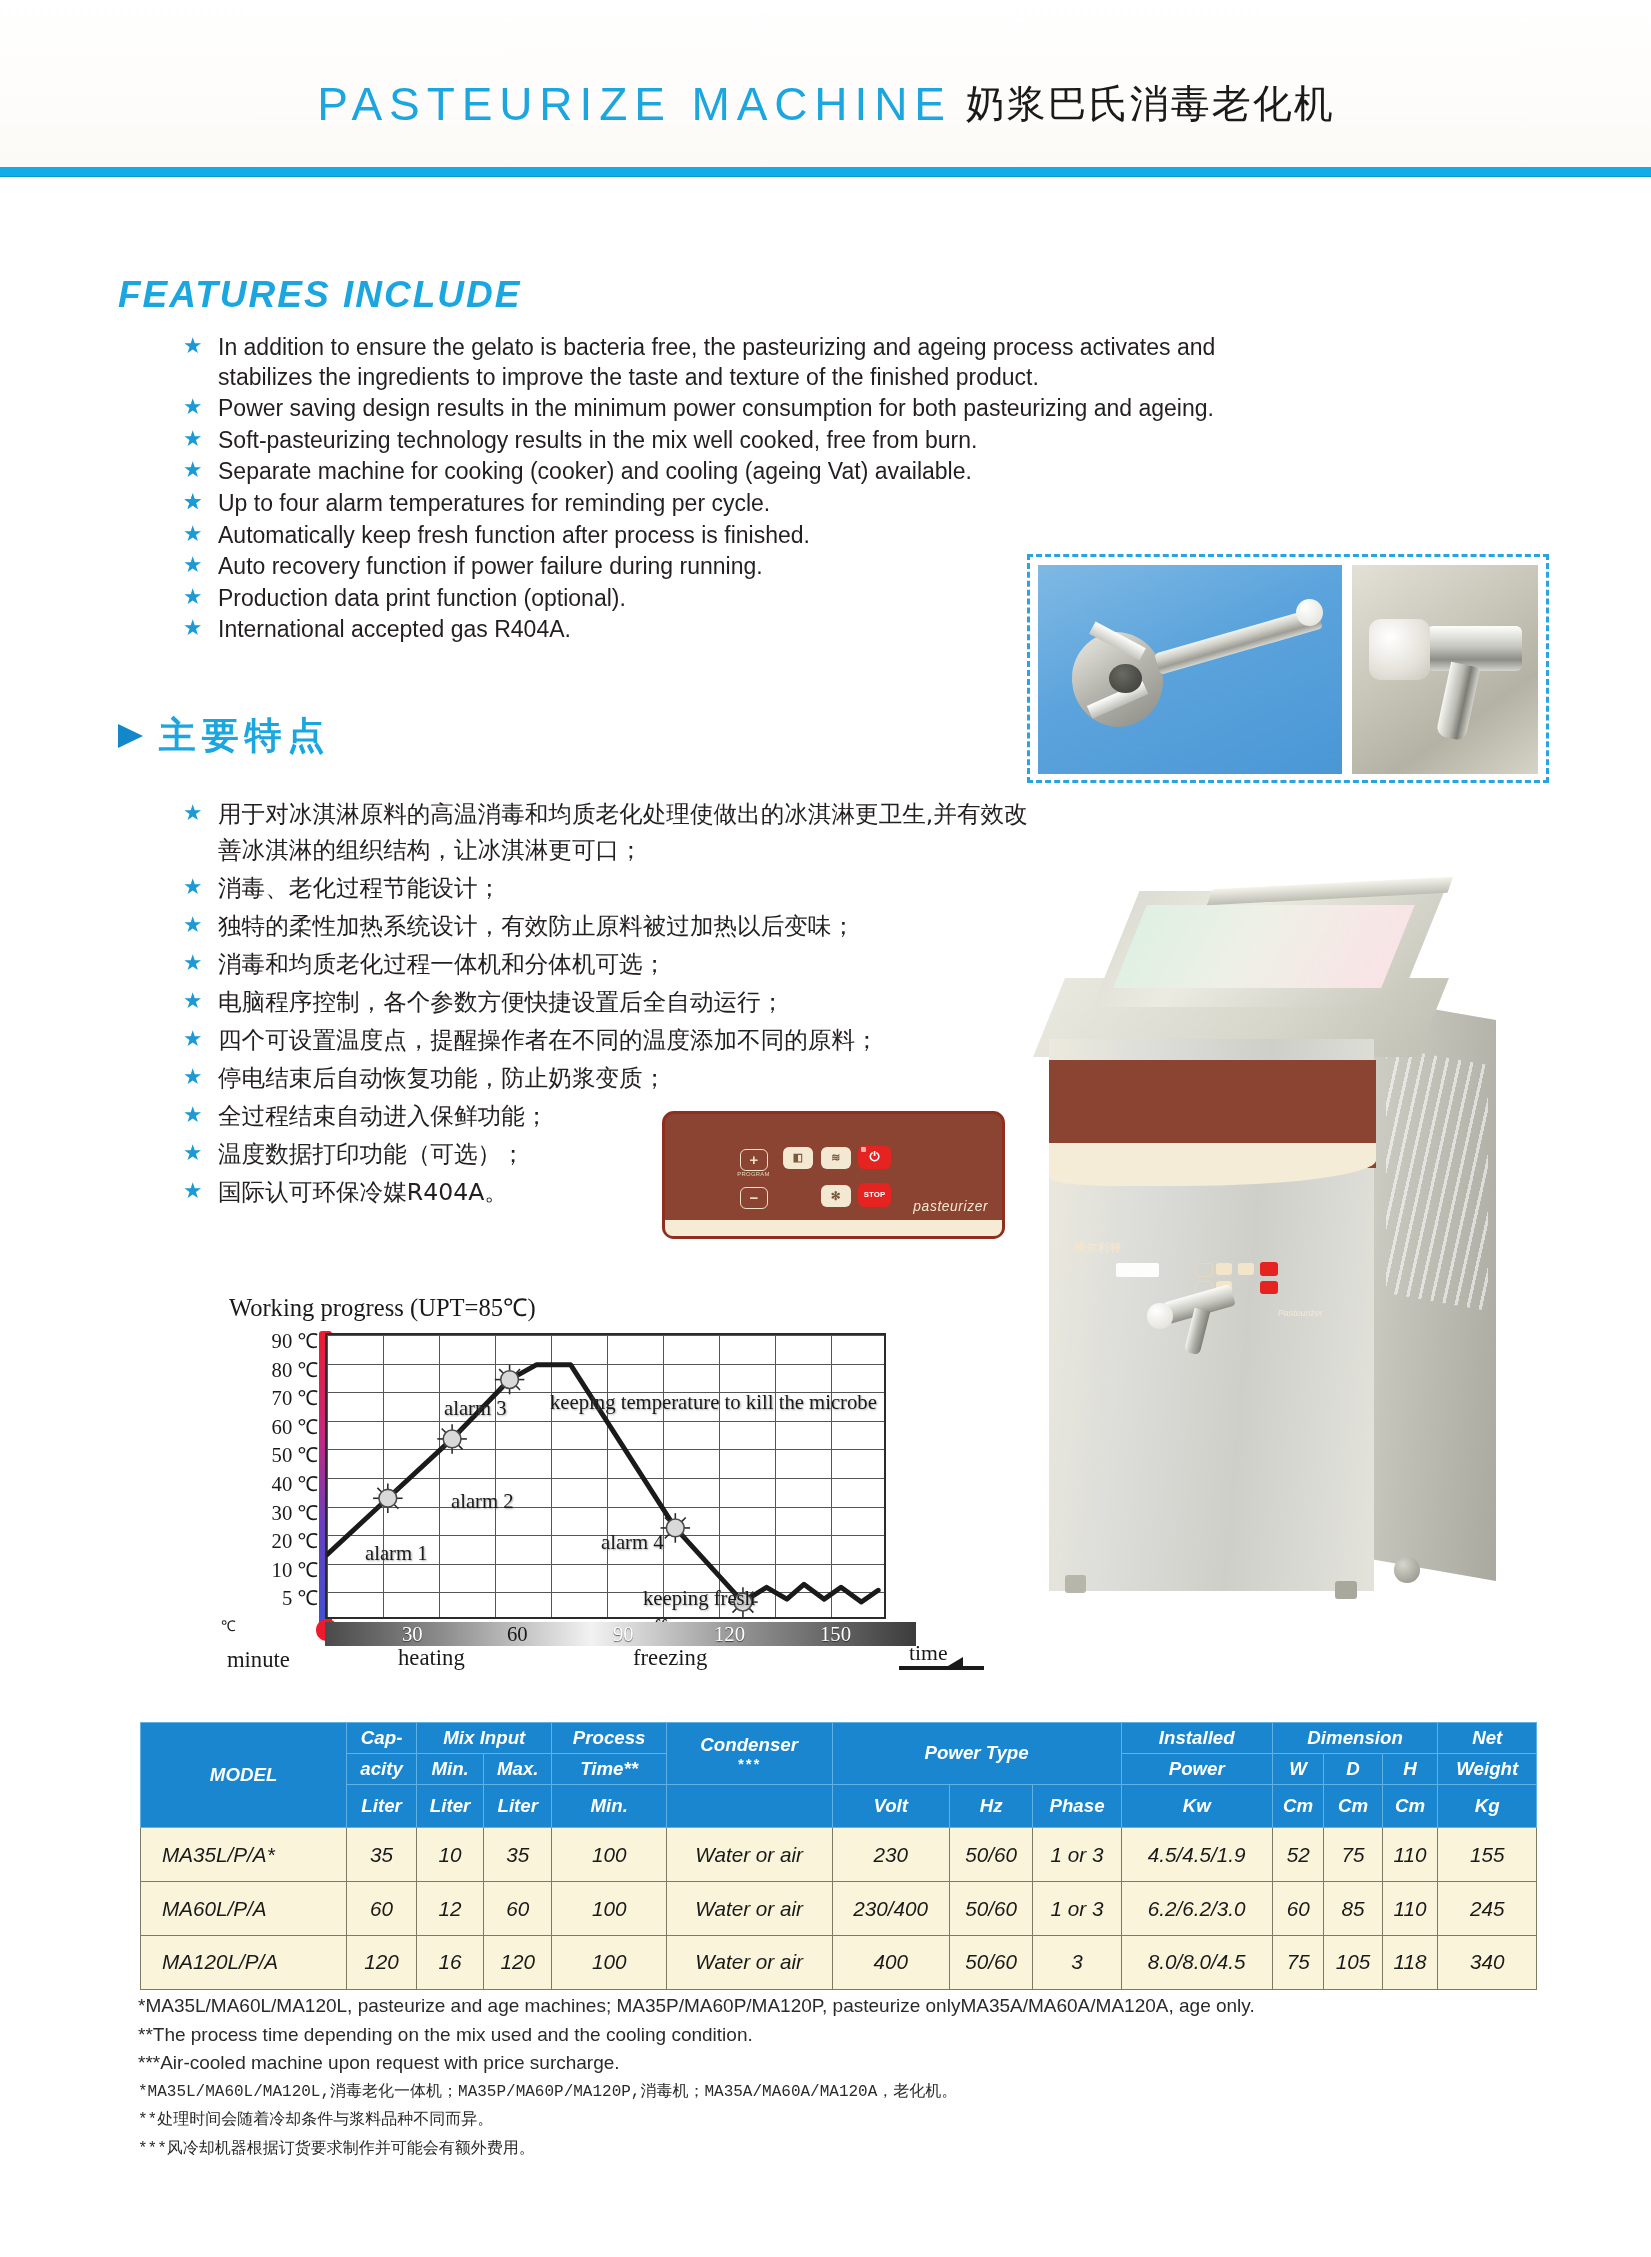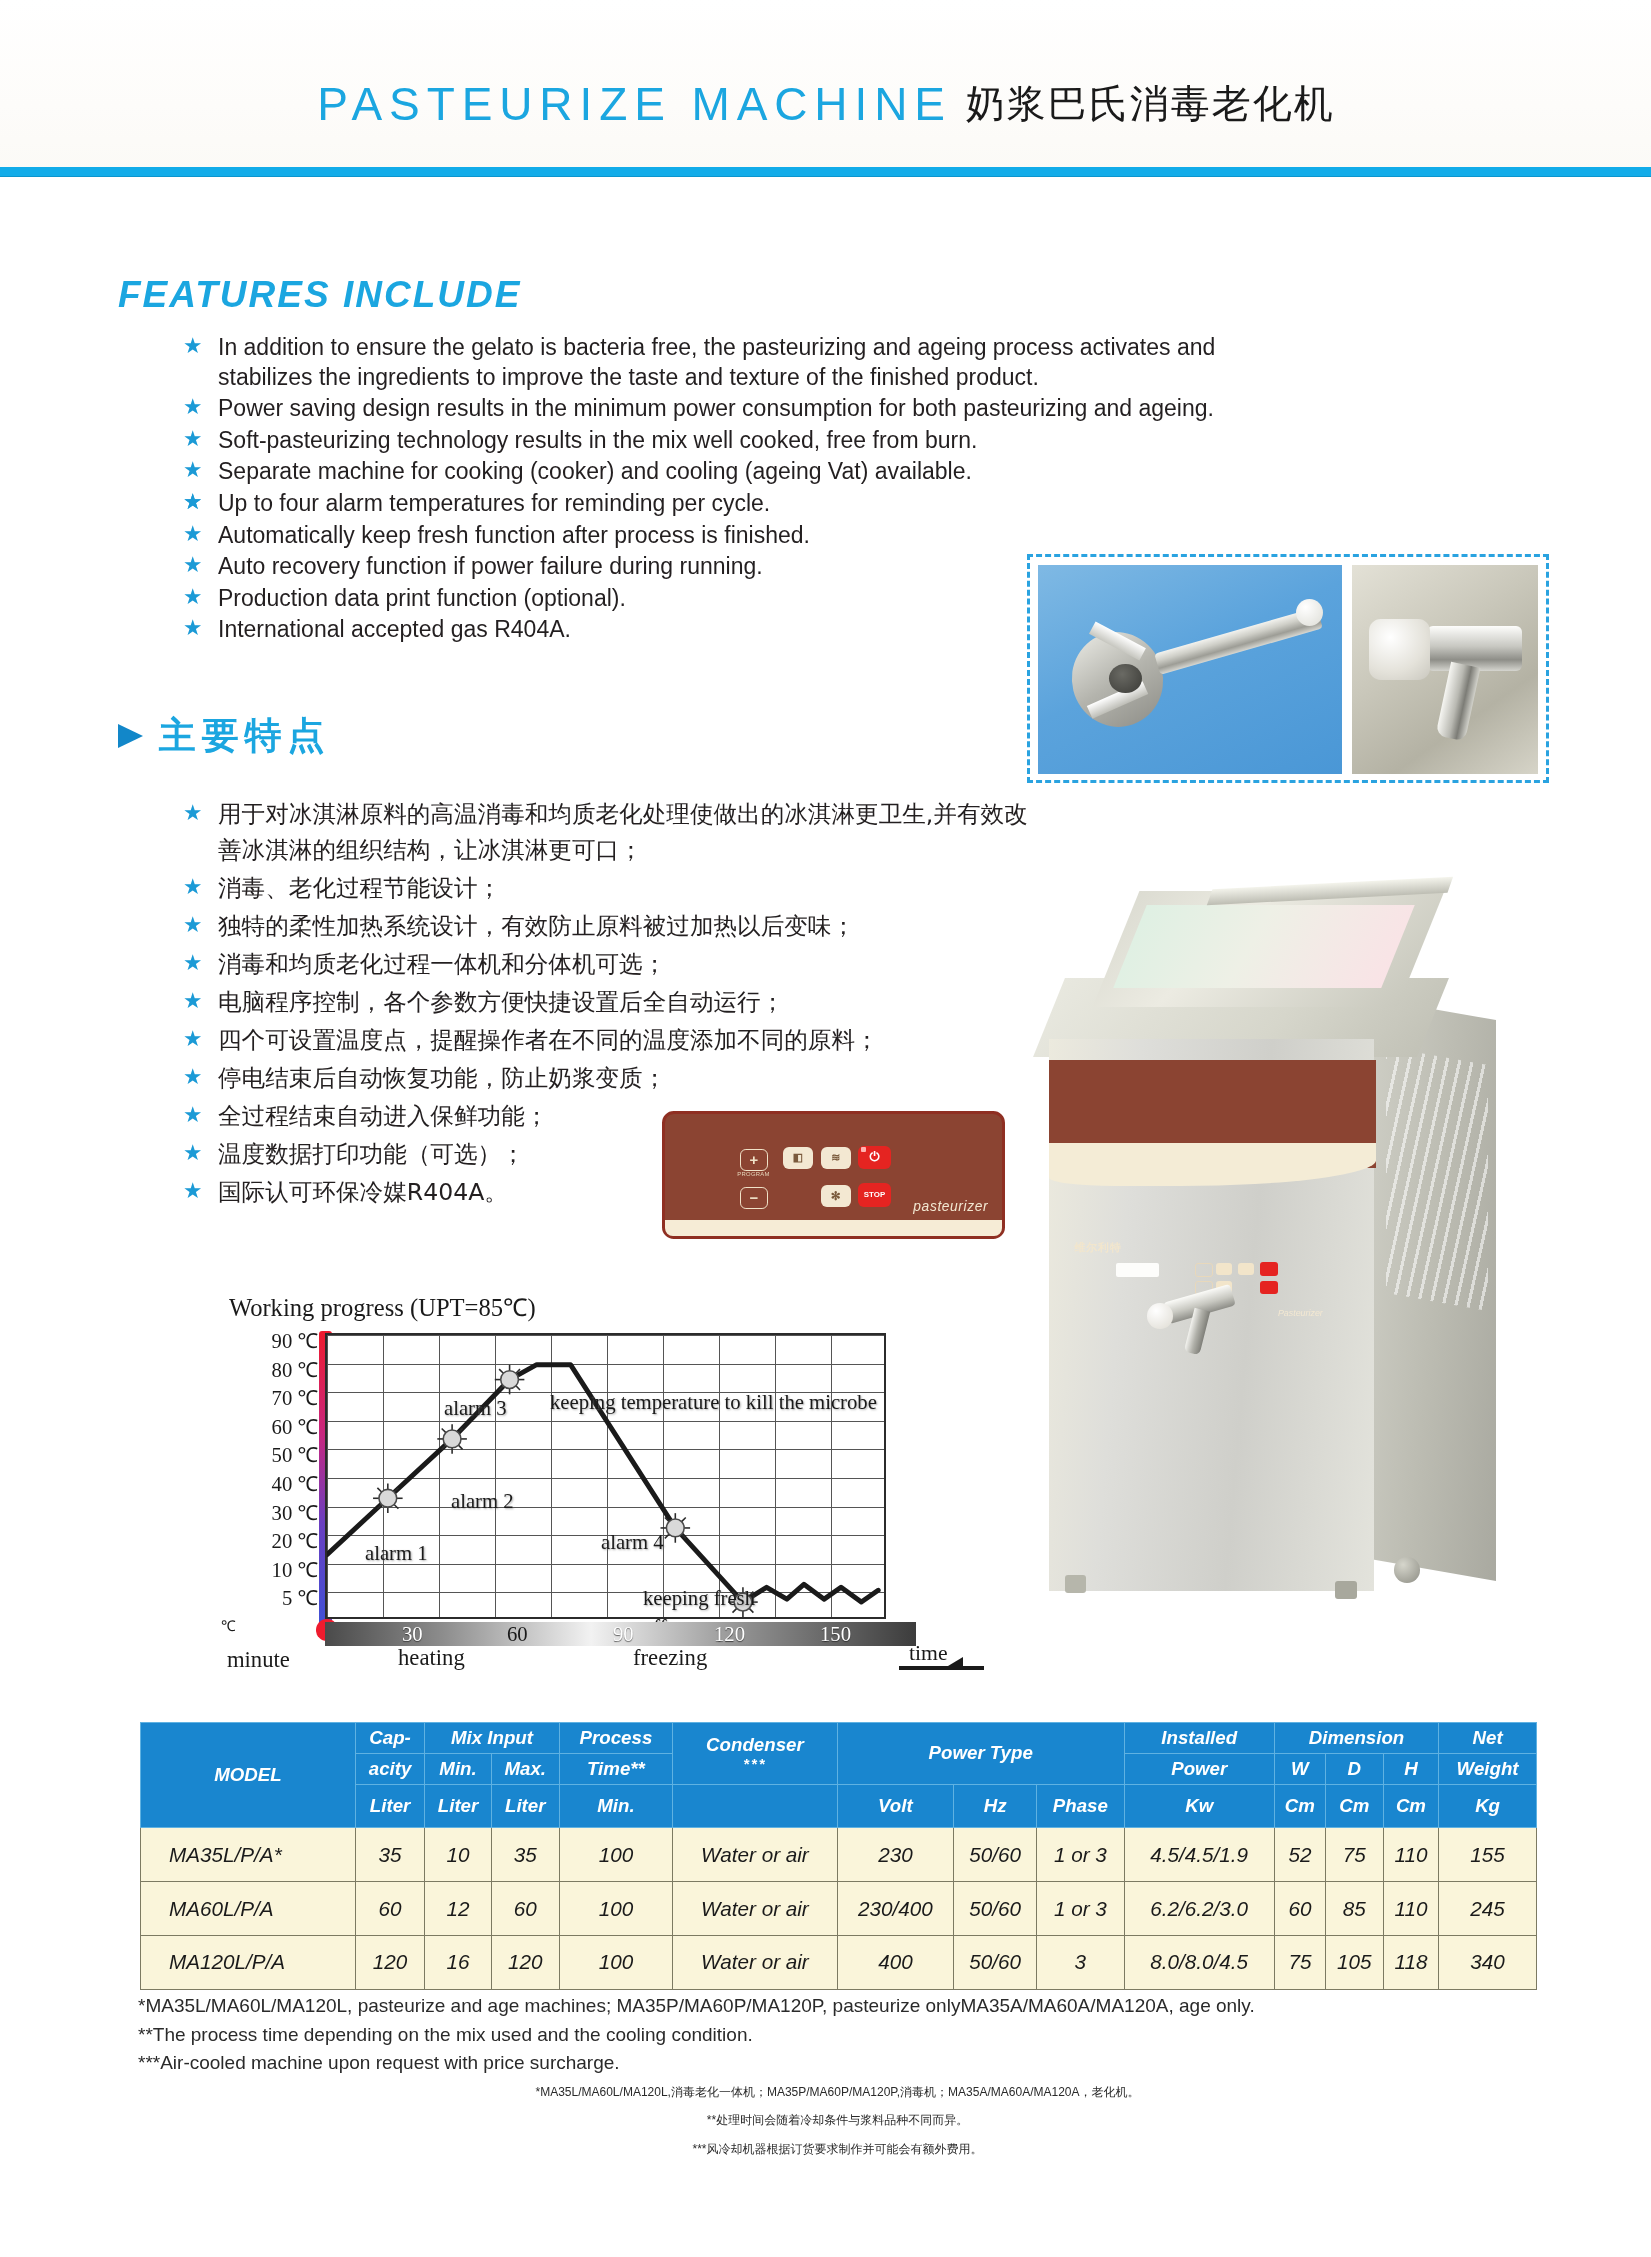--- a/index.html
+++ b/index.html
@@ -319,30 +319,30 @@
     background:#1986cf;color:#ffffff;
     font-style:italic;font-weight:bold;font-size:18.7px;
     border-color:#5fb2e2;
   }
   #spec-table tbody td{
     background:#faf5da;color:#1a1a1a;
     font-style:italic;font-size:20.7px;
     border:1.4px solid #7c7a62;
     height:45px;
   }
-  #spec-table tbody tr td:first-child{text-align:left;padding-left:28px;}
+  #spec-table tbody tr td:first-child{text-align:left;padding-left:21px;}
   .th-unit{height:35px;}
   .th-stars{font-size:14.8px;letter-spacing:2px;}
 
   
   #footnotes{
     position:absolute;left:138px;top:1992px;width:1399px;
     font-size:19px;line-height:28.6px;color:#2a2a2a;
   }
-  #footnotes .zh{font-family:Liberation Sans, sans-serif;font-size:12px;text-align:center;}
+  #footnotes .zh{font-family:Liberation Mono, monospace;font-size:16px;}
 </style>
 </head>
 <body>
 
 <div id="header">
   <div id="header-title-wrap">
     <span id="title-en">PASTEURIZE MACHINE</span><span id="title-zh">奶浆巴氏消毒老化机</span>
   </div>
   <div id="header-rule"></div>
 </div>

